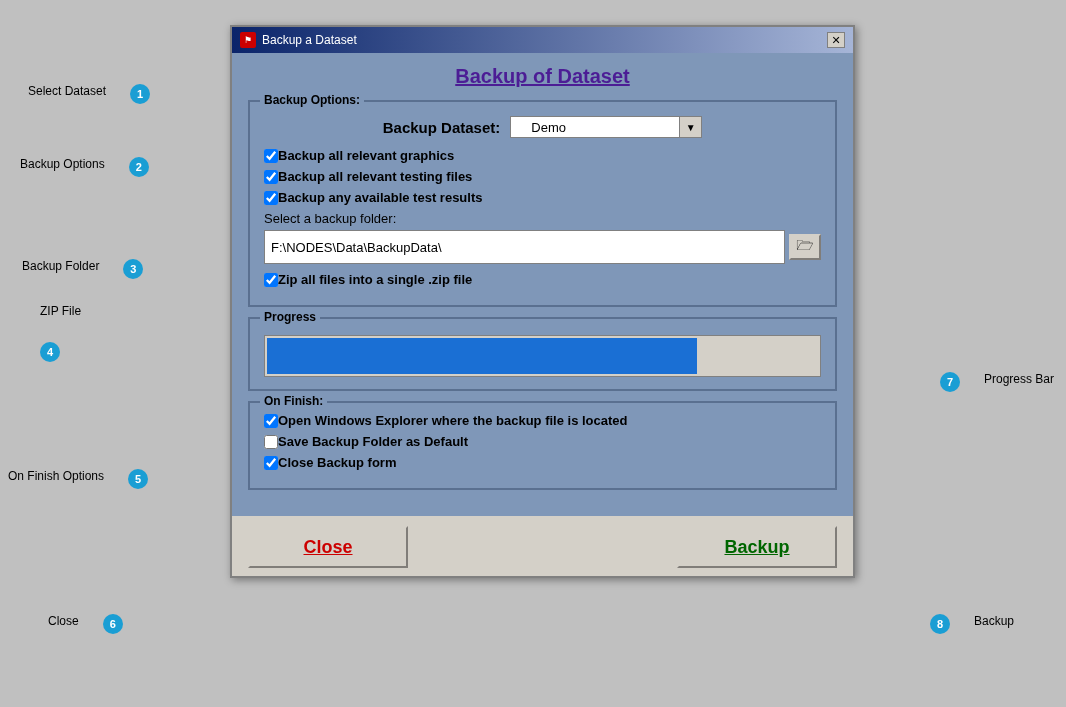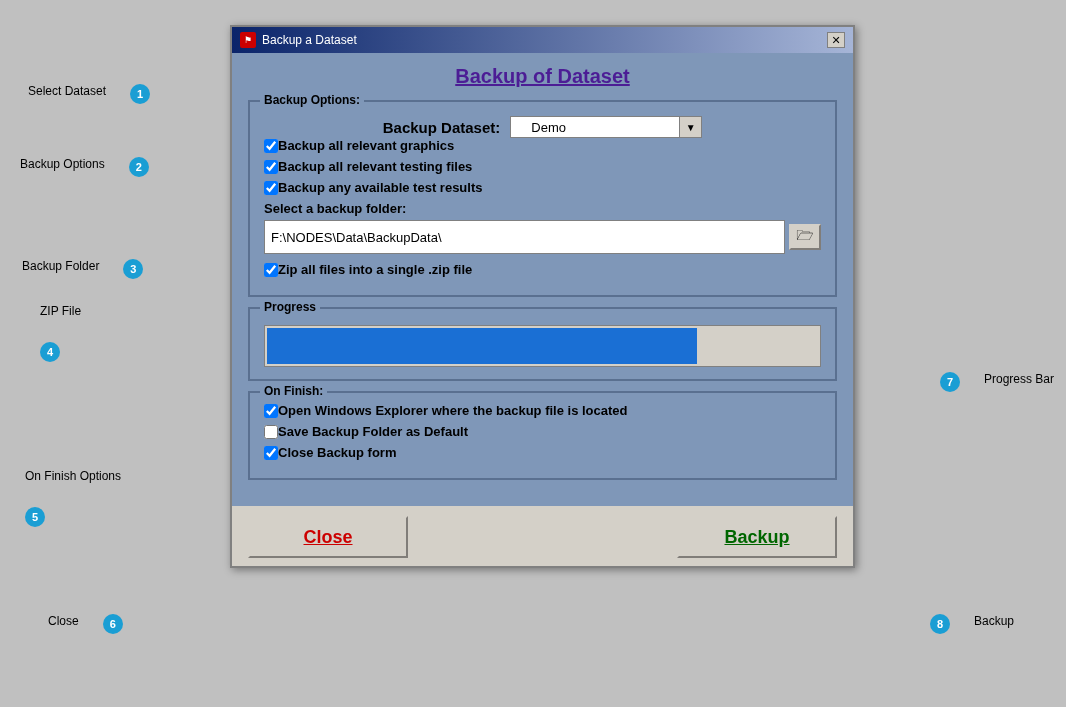--- a/index.html
+++ b/index.html
@@ -118,20 +118,21 @@
       font-size: 12px;
       color: #000;
     }
 
     
     .backup-dataset-row {
       display: flex;
       align-items: center;
       justify-content: center;
       gap: 10px;
+      margin-bottom: 10px;
       margin-top: 4px;
     }
     .backup-dataset-label {
       font-weight: bold;
       font-size: 15px;
     }
     .backup-dataset-select {
       display: flex;
       align-items: center;
       gap: 0;
@@ -166,21 +167,21 @@
       font-size: 13px;
     }
     .checkbox-row input[type="checkbox"] {
       width: 14px;
       height: 14px;
       cursor: pointer;
     }
 
     
     .folder-label {
-      font-weight: bold;
+      font-weight: normal;
       font-size: 13px;
       margin-bottom: 4px;
     }
     .folder-row {
       display: flex;
       align-items: center;
       gap: 4px;
       margin-bottom: 8px;
     }
     .folder-row input[type="text"] {
@@ -263,21 +264,21 @@
 <div class="annotation" style="top:259px; left:22px;">
   <span>Backup Folder</span>
   <span class="badge">3</span>
 </div>
 
 <div class="annotation" style="top:304px; left:40px;flex-direction:column;">
   <span>ZIP File</span>
   <span class="badge">4</span>
 </div>
 
-<div class="annotation" style="top:469px; left:25px;flex-direction:column;">
+<div class="annotation" style="top:469px; left:8px;">
   <span>On Finish Options</span>
   <span class="badge">5</span>
 </div>
 
 <div class="annotation" style="top:614px; left:48px;">
   <span>Close</span>
   <span class="badge">6</span>
 </div>
 
 <div class="annotation" style="top:372px; left:940px;">

